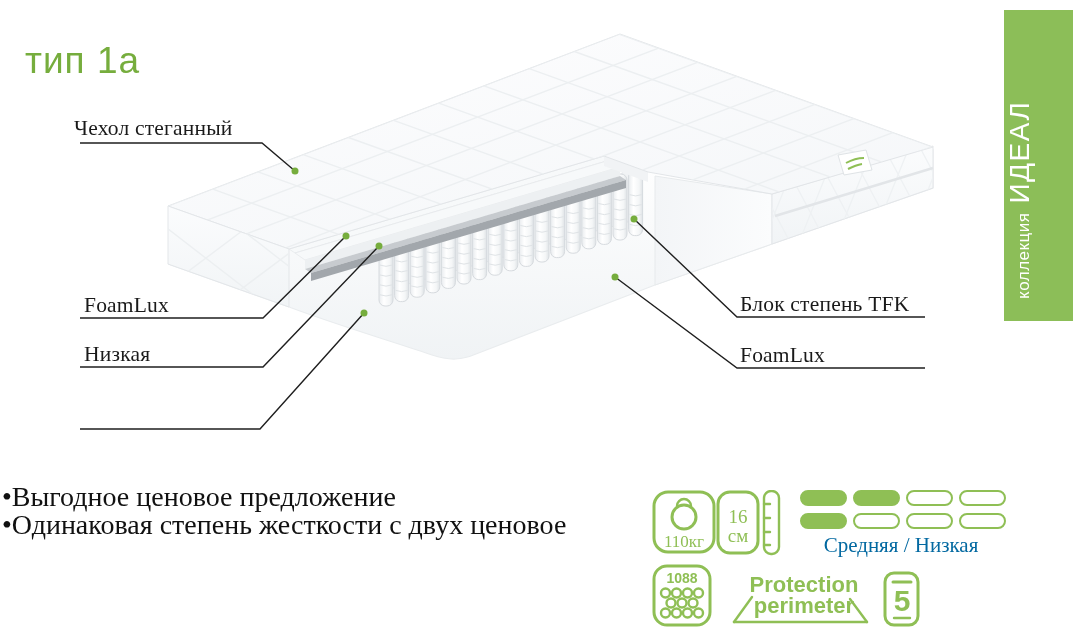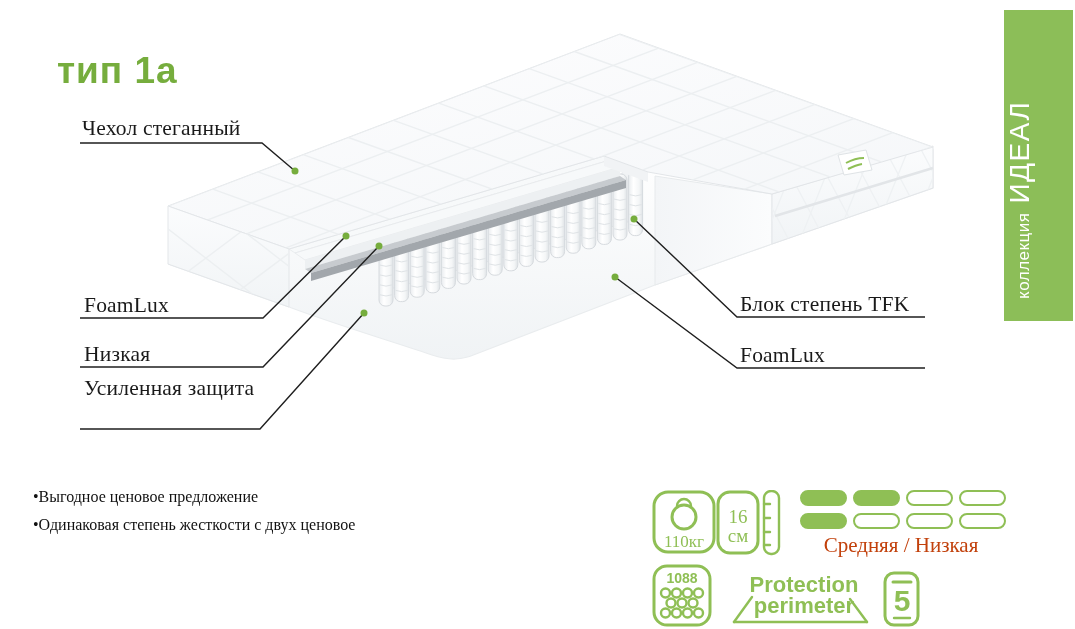--- a/index.html
+++ b/index.html
@@ -6,26 +6,26 @@
     --accent-green:#76ad3d;
     --banner-green:#8cbe58;
     --icon-green:#8fbf55;
     --label-color:#1a1a1a;
   }
   html,body{margin:0;padding:0;}
   body{width:1075px;height:629px;position:relative;background:#ffffff;overflow:hidden;
        font-family:"Liberation Serif",serif;}
   .abs{position:absolute;}
   
-  .title{left:25px;top:50px;font-family:"Liberation Sans",sans-serif;font-weight:700;
-         font-size:37px;color:var(--accent-green);letter-spacing:1px;margin-left:32px;}
+  .title{left:25px;top:40px;font-family:"Liberation Sans",sans-serif;font-weight:400;
+         font-size:37px;color:var(--accent-green);letter-spacing:1px;}
   
   .callout-label{font-size:21.5px;color:var(--label-color);letter-spacing:.2px;line-height:28px;white-space:nowrap;}
   
-  .bullets{left:2px;top:483px;font-size:16px;color:#111;line-height:28px;margin-left:31px;}
+  .bullets{left:2px;top:483px;font-size:28px;color:#111;line-height:28px;}
   
   .banner{left:1004px;top:10px;width:69px;height:311px;background:var(--banner-green);overflow:hidden;}
   .banner-inner{position:absolute;width:311px;height:69px;left:-121px;top:121px;
                 transform:rotate(-90deg);display:flex;align-items:baseline;gap:9px;
                 padding-left:22px;box-sizing:border-box;color:#fff;
                 font-family:"Liberation Sans",sans-serif;}
   .banner-prefix{font-size:17px;letter-spacing:.5px;}
   .banner-name{font-size:28px;letter-spacing:1.5px;}
   
   .scene{left:0;top:0;}
@@ -53,21 +53,21 @@
   .ic-stroke-thin{stroke:var(--icon-green);fill:none;stroke-width:2.4;stroke-linecap:round;}
   .ic-fillwhite{fill:#fff;stroke:var(--icon-green);stroke-width:3;}
   .ic-serif{font-family:"Liberation Serif",serif;fill:var(--icon-green);}
   .ic-sans{font-family:"Liberation Sans",sans-serif;fill:var(--icon-green);}
   .prot-text{font-family:"Liberation Sans",sans-serif;font-weight:700;font-size:22px;fill:var(--icon-green);}
   
   .firmness{left:800px;top:490px;display:grid;grid-template-columns:repeat(4,47px);gap:7px 6px;}
   .firm-bar{width:47px;height:16px;border-radius:8px;border:2px solid var(--icon-green);
             background:#fff;box-sizing:border-box;}
   .firm-bar.filled{background:var(--icon-green);}
-  .firmness-label{left:791px;top:533px;width:220px;text-align:center;font-size:21px;color:#c2410c;}
+  .firmness-label{left:791px;top:533px;width:220px;text-align:center;font-size:21px;color:#0369a1;}
 </style>
 </head>
 <body>
 
 <svg class="abs scene" width="1075" height="629" viewBox="0 0 1075 629">
   <defs>
     <linearGradient id="gTop" x1="0" y1="0" x2="0.6" y2="1">
       <stop offset="0" stop-color="#fdfdfe"></stop>
         <stop offset="1" stop-color="#f5f7f9"></stop>
     </linearGradient>
@@ -357,25 +357,24 @@
     <circle class="callout-dot" cx="346" cy="236" r="3.5"></circle>
     <circle class="callout-dot" cx="379" cy="246" r="3.5"></circle>
     <circle class="callout-dot" cx="364" cy="313" r="3.5"></circle>
     <circle class="callout-dot" cx="634" cy="219" r="3.5"></circle>
     <circle class="callout-dot" cx="615" cy="277" r="3.5"></circle>
   </g>
 </svg>
 
 <div class="abs title">тип 1а</div>
 
-<div class="abs callout-label" style="left:82px;top:114px;">Чехол стеганный</div>
+<div class="abs callout-label" style="left:74px;top:114px;">Чехол стеганный</div>
 <div class="abs callout-label" style="left:84px;top:291px;">FoamLux</div>
 <div class="abs callout-label" style="left:84px;top:340px;">Низкая</div>
 <div class="abs callout-label" style="left:84px;top:374px;">
-  <div>Усиленная защита</div>
 </div>
 <div class="abs callout-label" style="left:740px;top:290px;">Блок степень TFK</div>
 <div class="abs callout-label" style="left:740px;top:341px;">FoamLux</div>
 
 <div class="abs banner">
   <div class="banner-inner">
     <span class="banner-prefix">коллекция</span>
     <span class="banner-name">ИДЕАЛ</span>
   </div>
 </div>

